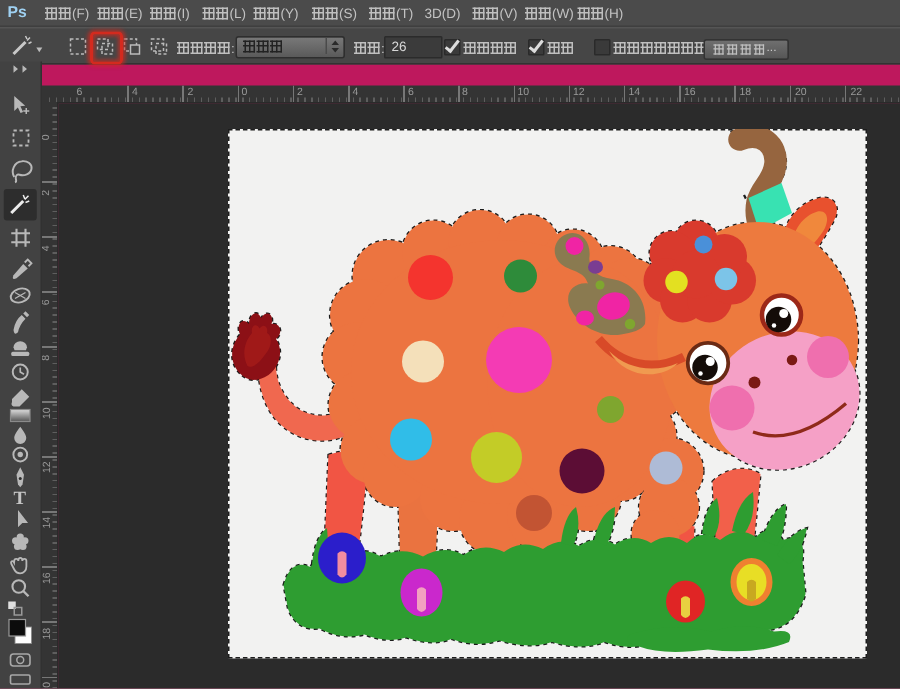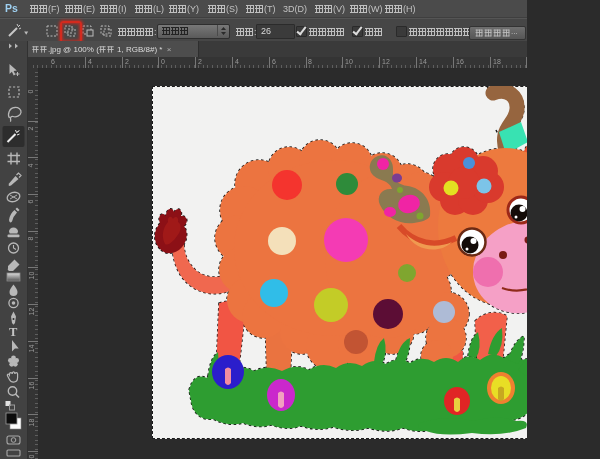--- a/index.html
+++ b/index.html
@@ -1,16 +1,16 @@
 <!DOCTYPE html>
 <html><head>
 <meta charset="utf-8">
 <style>
 html,body{margin:0;padding:0;background:#2b2b2b;font-family:"Liberation Sans",sans-serif;}
-#app{position:relative;width:527px;height:459px;overflow:hidden;background:#be185d;}
+#app{position:relative;width:600px;height:459px;overflow:hidden;background:#be185d;}
 .abs{position:absolute;}
 
 .g{display:inline-block;width:8px;height:8px;margin-right:1px;vertical-align:-1px;
 background:
  linear-gradient(#bfbfbf,#bfbfbf) 0 0/8px 1px no-repeat,
  linear-gradient(#bfbfbf,#bfbfbf) 0 3px/8px 1px no-repeat,
  linear-gradient(#bfbfbf,#bfbfbf) 0 7px/8px 1px no-repeat,
  linear-gradient(#bfbfbf,#bfbfbf) 1px 0/1px 8px no-repeat,
  linear-gradient(#bfbfbf,#bfbfbf) 4px 0/1px 8px no-repeat,
  linear-gradient(#bfbfbf,#bfbfbf) 7px 0/1px 8px no-repeat;}
@@ -162,25 +162,20 @@
       <circle cx="12.5" cy="350" r="4.2" fill="none" stroke="#b8b8b8" stroke-width="1.4"></circle>
       <line x1="15.5" y1="353" x2="19" y2="356.5" stroke="#b8b8b8" stroke-width="1.6"></line>
       <rect x="5.5" y="360" width="5" height="5" fill="#e0e0e0"></rect>
       <rect x="9.5" y="364" width="5" height="5" fill="none" stroke="#9a9a9a" stroke-width="1"></rect>
       <rect x="10" y="377" width="11" height="11" fill="#fdfdfd" stroke="#8a8a8a" stroke-width="0.6"></rect>
       <rect x="6" y="372" width="11" height="11" fill="#0c0c0c" stroke="#9a9a9a" stroke-width="0.8"></rect>
       <rect x="7" y="395" width="13" height="8" rx="2" fill="none" stroke="#a8a8a8" stroke-width="1.1"></rect>
       <circle cx="13.5" cy="399" r="2.3" fill="none" stroke="#a8a8a8" stroke-width="1"></circle>
       <rect x="7" y="409" width="13" height="6" rx="1" fill="none" stroke="#a8a8a8" stroke-width="1.1"></rect>
     </svg>
-  </div>
-  <div id="tabbar" class="abs">
-    <div id="tab">
-        <div id="tabtxt"><span class="g sm"></span><span class="g sm"></span>.jpg @ 100% (<span class="g sm"></span><span class="g sm"></span> 1, RGB/8#) * &nbsp;<span style="color:#b0b0b0">×</span></div>
-      </div>
   </div>
   <div id="hruler" class="abs">
     <div style="position:absolute;left:0;top:0;width:572px;height:11px;
       background:
        repeating-linear-gradient(90deg, transparent 0 3.6px, #5e5e5e 3.6px 4.6px) 0.6px 0/572px 3px no-repeat,
        repeating-linear-gradient(90deg, transparent 0 35.8px, #777 35.8px 36.8px) 20.9px 0/572px 11px no-repeat;
       background-position:0.6px 8px, 20.9px 0;"></div>
     <span class="rnum" style="left:23px;top:1px">6</span>
     <span class="rnum" style="left:60px;top:1px">4</span>
     <span class="rnum" style="left:97px;top:1px">2</span>

